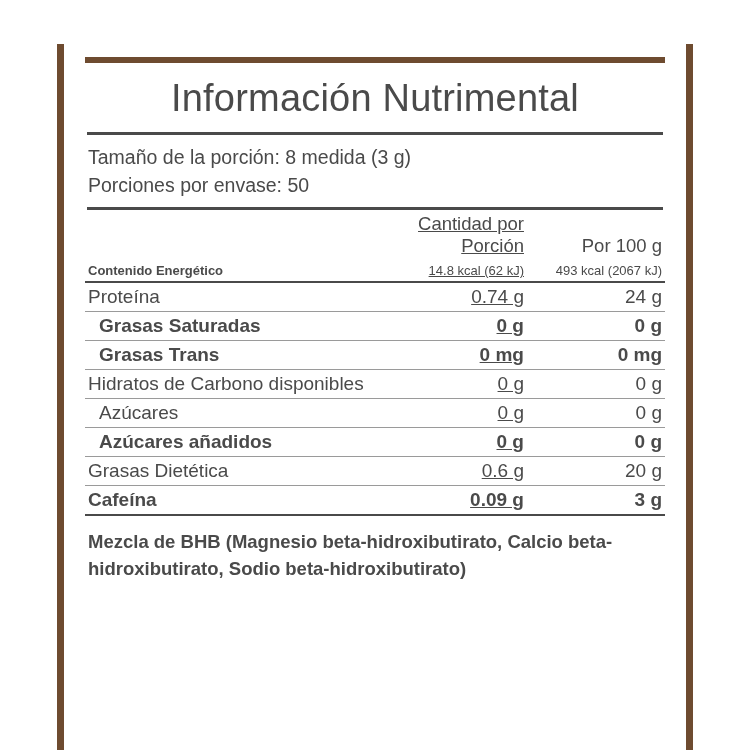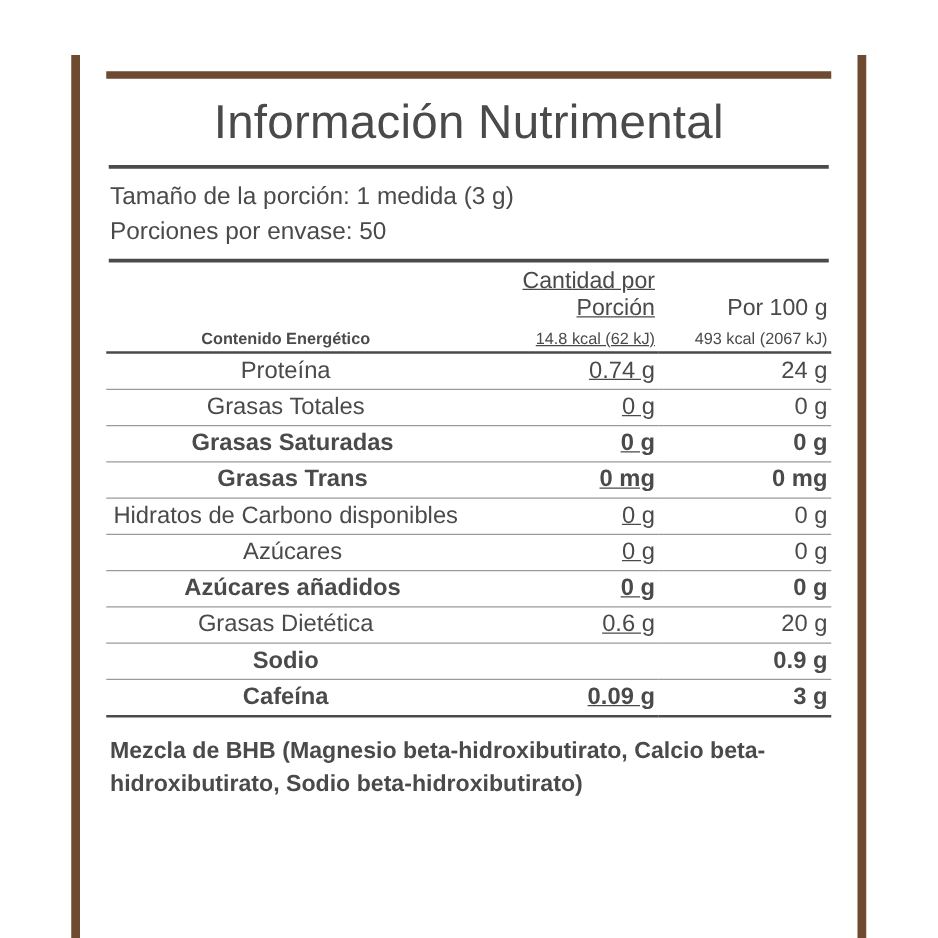--- a/index.html
+++ b/index.html
@@ -61,21 +61,21 @@
     width: 100%;
     border-collapse: collapse;
     table-layout: fixed;
     font-size: 19px;
     color: #4a4a4a;
   }
   table.nut td {
     padding: 3px 3px;
     vertical-align: bottom;
   }
-  .col-name { width: 50%; text-align: center; }
+  .col-name { width: 50%; text-align: left; }
   .col-a { width: 26.5%; text-align: right; text-decoration: underline; }
   .col-b { width: 23.5%; text-align: right; }
   .hdr-row td {
     font-size: 18.5px;
     padding-top: 8px;
     padding-bottom: 0;
   }
   .energy-row td {
     font-size: 13px;
     padding-top: 0;
@@ -106,21 +106,21 @@
 
 <div class="panel">
 
   <div class="rule-top"></div>
 
   <div class="title">Información Nutrimental</div>
 
   <div class="hr-thick"></div>
 
   <div class="serving">
-    <div>Tamaño de la porción: 1 medida (3 g)</div>
+    <div>Tamaño de la porción: 8 medida (3 g)</div>
     <div>Porciones por envase: 50</div>
   </div>
 
   <div class="hr-thick"></div>
 
   <table class="nut">
     <tbody>
       <tr class="hdr-row">
         <td class="col-name"></td>
         <td class="col-a">Cantidad por Porción</td>
@@ -129,25 +129,20 @@
       <tr class="energy-row row-sep-dark">
         <td class="col-name energy-label">Contenido Energético</td>
         <td class="col-a">14.8 kcal (62 kJ)</td>
         <td class="col-b">493 kcal (2067 kJ)</td>
       </tr>
 
       <tr class="row-sep">
         <td class="col-name">Proteína</td>
         <td class="col-a">0.74 g</td>
         <td class="col-b">24 g</td>
-      </tr>
-      <tr class="row-sep">
-        <td class="col-name">Grasas Totales</td>
-        <td class="col-a">0 g</td>
-        <td class="col-b">0 g</td>
       </tr>
       <tr class="row-sep">
         <td class="col-name bold indent">Grasas Saturadas</td>
         <td class="col-a bold">0 g</td>
         <td class="col-b bold">0 g</td>
       </tr>
       <tr class="row-sep">
         <td class="col-name bold indent">Grasas Trans</td>
         <td class="col-a bold">0 mg</td>
         <td class="col-b bold">0 mg</td>
@@ -165,25 +160,20 @@
       <tr class="row-sep">
         <td class="col-name bold indent">Azúcares añadidos</td>
         <td class="col-a bold">0 g</td>
         <td class="col-b bold">0 g</td>
       </tr>
       <tr class="row-sep">
         <td class="col-name">Grasas Dietética</td>
         <td class="col-a">0.6 g</td>
         <td class="col-b">20 g</td>
       </tr>
-      <tr class="row-sep">
-        <td class="col-name bold">Sodio</td>
-        <td class="col-a bold"></td>
-        <td class="col-b bold">0.9 g</td>
-      </tr>
       <tr class="row-sep-dark">
         <td class="col-name bold">Cafeína</td>
         <td class="col-a bold">0.09 g</td>
         <td class="col-b bold">3 g</td>
       </tr>
     </tbody>
   </table>
 
   <div class="footnote">Mezcla de BHB (Magnesio beta-hidroxibutirato, Calcio beta-hidroxibutirato, Sodio beta-hidroxibutirato)</div>
 

